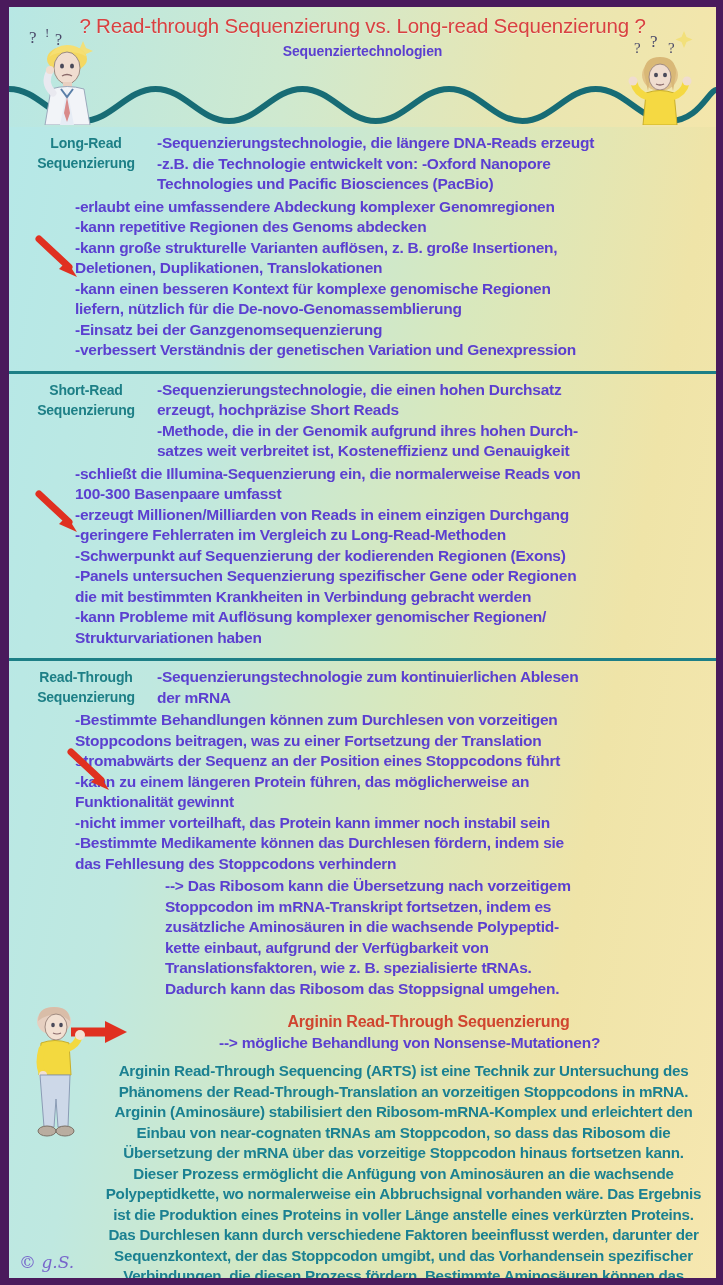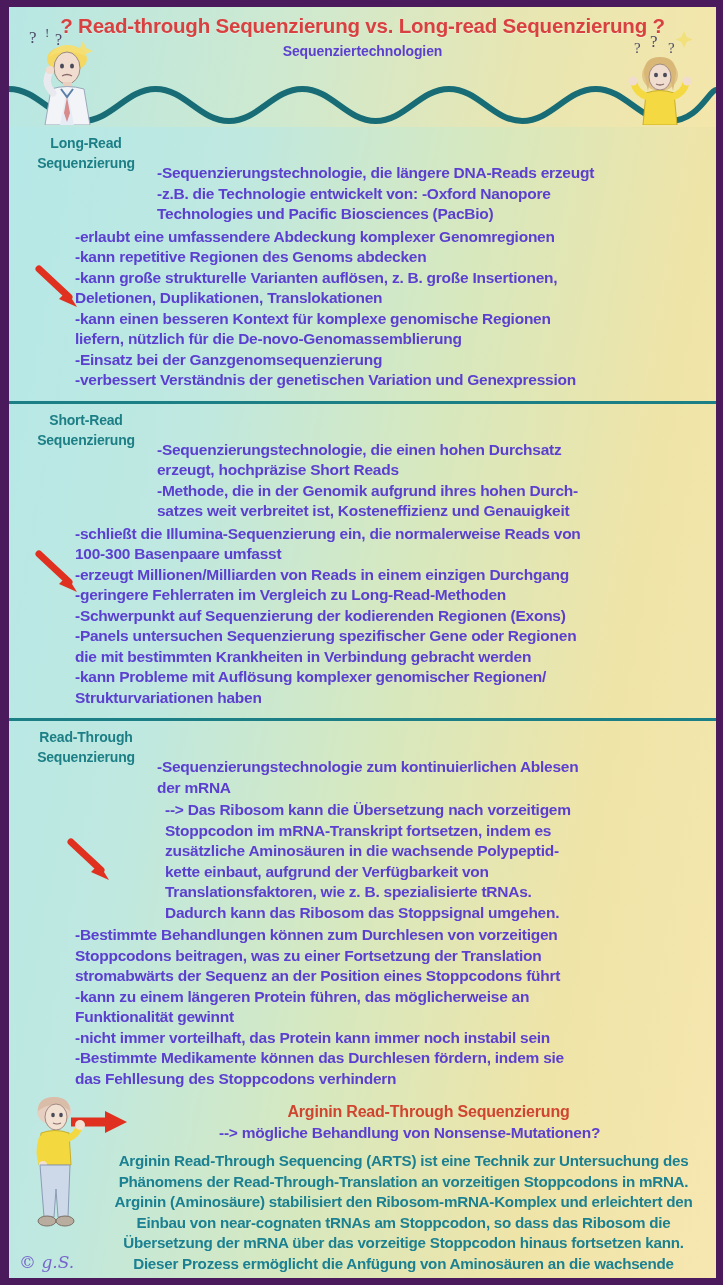--- a/index.html
+++ b/index.html
@@ -31,21 +31,21 @@
     background:linear-gradient(100deg,#b7e7e4 0%,#cfe9cf 40%,#e8e6b2 72%,#f4e6ab 100%);
   }
   .title-block{
     position:relative;
     padding-top:6px;
     text-align:center;
     z-index:4;
   }
   .t-line1, .t-line2{
     color:#d94141;
-    font-weight:bold;
+    font-weight:normal;
     font-size:20.5px;
     line-height:25px;
     letter-spacing:-0.2px;
     text-shadow:0 1px 0 rgba(255,255,255,.35);
   }
   .t-line3{
     color:#5b3fd0;
     font-weight:bold;
     font-size:14px;
     line-height:26px;
@@ -87,21 +87,20 @@
   }
   .sec-head-text{
     color:#5b3fd0;
     font-weight:bold;
     font-size:15.5px;
     line-height:20.5px;
     flex:1 1 auto;
     white-space:pre-line;
     letter-spacing:-0.25px;
     padding-top:2px;
-    margin-top:30px;
   }
   .bullets{
     color:#5b3fd0;
     font-weight:bold;
     font-size:15.5px;
     line-height:20.5px;
     white-space:pre-line;
     letter-spacing:-0.25px;
     padding-left:60px;
     padding-top:2px;
@@ -296,34 +295,34 @@
         <div class="sec-label">Read-Through
 Sequenzierung</div>
         <div class="sec-head-text">-Sequenzierungstechnologie zum kontinuierlichen Ablesen
   der mRNA</div>
       </div>
       <div class="arrow-wrap">
         <svg class="red-arrow" style="left:50px; top:38px;" viewBox="0 0 56 52">
           <line x1="6" y1="6" x2="36" y2="34" stroke="#e03020" stroke-width="7" stroke-linecap="round"></line>
           <path d="M44 44 L26 36 L34 28 Z" fill="#e03020"></path>
         </svg>
-        <div class="bullets indent-deep">--&gt; Das Ribosom kann die Übersetzung nach vorzeitigem
-      Stoppcodon im mRNA-Transkript fortsetzen, indem es
-      zusätzliche Aminosäuren in die wachsende Polypeptid-
-      kette einbaut, aufgrund der Verfügbarkeit von
-      Translationsfaktoren, wie z. B. spezialisierte tRNAs.
-      Dadurch kann das Ribosom das Stoppsignal umgehen.</div>
         <div class="bullets">-Bestimmte Behandlungen können zum Durchlesen von vorzeitigen
   Stoppcodons beitragen, was zu einer Fortsetzung der Translation
   stromabwärts der Sequenz an der Position eines Stoppcodons führt
 -kann zu einem längeren Protein führen, das möglicherweise an
   Funktionalität gewinnt
 -nicht immer vorteilhaft, das Protein kann immer noch instabil sein
 -Bestimmte Medikamente können das Durchlesen fördern, indem sie
   das Fehllesung des Stoppcodons verhindern</div>
+        <div class="bullets indent-deep">--&gt; Das Ribosom kann die Übersetzung nach vorzeitigem
+      Stoppcodon im mRNA-Transkript fortsetzen, indem es
+      zusätzliche Aminosäuren in die wachsende Polypeptid-
+      kette einbaut, aufgrund der Verfügbarkeit von
+      Translationsfaktoren, wie z. B. spezialisierte tRNAs.
+      Dadurch kann das Ribosom das Stoppsignal umgehen.</div>
       </div>
     </div>
 
     <div class="arg-head-row">
 
       <svg class="fig-bottom" viewBox="0 0 74 150">
 
         <ellipse cx="33" cy="22" rx="17" ry="14" fill="#e6cfc0"></ellipse>
         <path d="M17 22 q0 -14 16 -14 q16 0 16 14 q-7 -6 -16 -6 q-9 0 -16 6z" fill="#d9bda8"></path>
 

